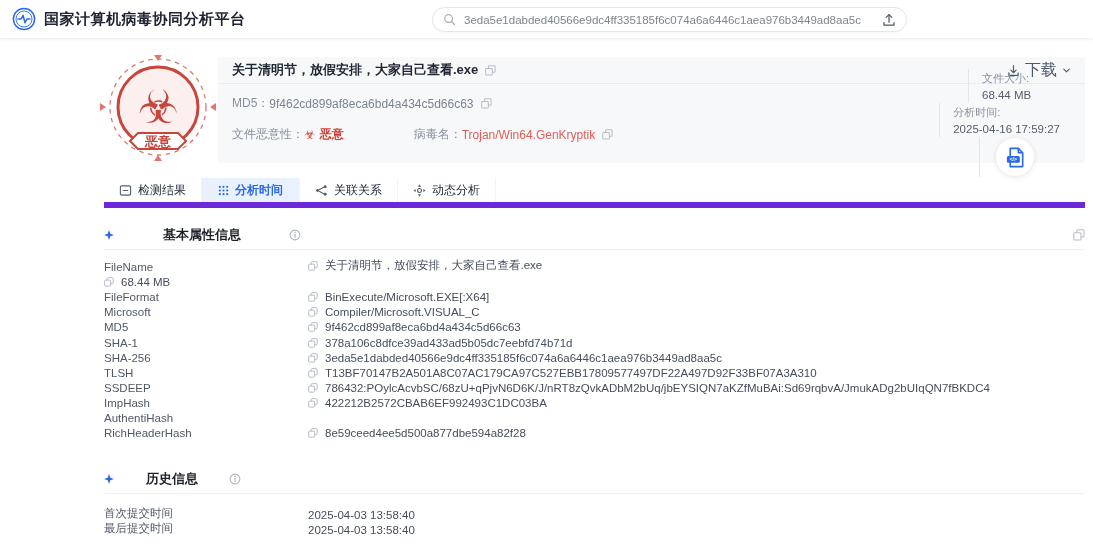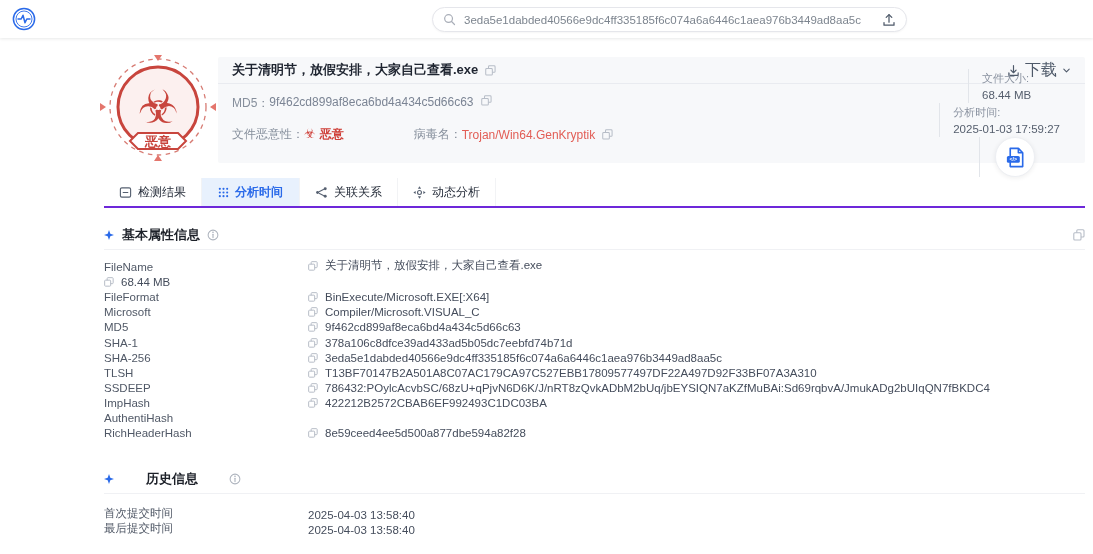--- a/index.html
+++ b/index.html
@@ -27,52 +27,52 @@
   .file-card { position:absolute; left:218px; top:57px; width:867px; height:106px;
                background:#f7f8fa; border-radius:2px; }
   .card-title-row { height:27px; display:flex; align-items:center; padding:0 14px;
                     border-bottom:1px solid #e9ebf0; }
   .filename { font-size:13px; font-weight:bold; color:#1e2430; }
   .copy-icon { display:inline-flex; align-items:center; margin-left:7px; cursor:pointer; }
   .copy-icon svg { display:block; }
   .download-btn { margin-left:auto; display:flex; align-items:center; gap:5px;
                   font-size:16px; color:#4e5969; cursor:pointer; background:none; border:none; font-family:inherit; }
   .card-body { position:relative; height:78px; padding:11px 14px 0 14px; }
-  .meta-line { display:flex; align-items:flex-start; font-size:12px; color:#868f9c; }
+  .meta-line { display:flex; align-items:center; font-size:12px; color:#868f9c; }
   .meta-line + .meta-line { margin-top:14px; }
   .meta-value { color:#7b8494; }
   .danger-strong { color:#cf3f38; font-weight:bold; }
   .danger-soft { color:#e25d55; }
   .bio-glyph { color:#cf3f38; font-size:13px; margin-right:4px; }
   .virus-group { margin-left:70px; display:flex; align-items:center; }
   .right-info { position:absolute; right:12px; top:50%; transform:translateY(-50%);
                 display:flex; align-items:center;flex-direction:column; }
   .stat { border-left:1px solid #e2e5ea; padding:2px 13px; }
   .stat-label { font-size:11px; color:#8a92a0; }
   .stat-value { font-size:11.5px; color:#555e6d; margin-top:3px; white-space:nowrap; }
   .report-wrap { border-left:1px solid #e2e5ea; padding-left:15px; margin-left:2px;
                  display:flex; align-items:center; }
   .report-btn { width:40px; height:40px; border-radius:50%; background:#fff;
                 border:1px solid #edeff3; box-shadow:0 1px 5px rgba(0,0,0,.07);
                 display:flex; align-items:center; justify-content:center; cursor:pointer; }
 
   
   .tabs { position:absolute; left:104px; top:178px; width:981px; height:30px;
-          display:flex; border-bottom:2px solid #6d28d9; }
+          display:flex; border-bottom:6px solid #6d28d9; }
   .tab { width:98px; display:flex; align-items:center; justify-content:center; gap:6px;
          font-size:12px; color:#272e3b; background:#fff; border-right:1px solid #f2f3f5;
          cursor:pointer; white-space:nowrap; }
   .tab .tab-icon { display:flex; color:#566070; }
   .tab.active { background:#e8f1fd; color:#2a6ae9; font-weight:bold; }
   .tab.active .tab-icon { color:#2a6ae9; }
 
   
   .section-header { position:absolute; left:104px; width:981px; height:30px;
                     display:flex; align-items:center; border-bottom:1px solid #f0f1f4; }
-  .section-header.basic { top:220px; }
+  .section-header.basic { top:220px;gap:41px; }
   .section-header.history { top:464px;gap:24px; }
   .section-marker { display:flex; margin-right:8px; }
   .section-title { font-size:13px; font-weight:bold; color:#1d2129; }
   .info-icon { display:flex; margin-left:7px; cursor:pointer; }
   .section-copy { margin-left:auto; }
 
   .kv-list { position:absolute; left:104px; width:981px; }
   .kv-list.basic { top:258px; }
   .kv-list.history { top:506px; }
   .kv-row { display:flex; align-items:flex-end; height:15.1px; font-size:11.5px; }
@@ -85,20 +85,21 @@
 <div class="page">
 
   <div class="header">
     <div class="logo-wrap">
       <svg width="24" height="24" viewBox="0 0 24 24">
         <circle cx="12" cy="12" r="10.6" fill="none" stroke="#2a6ae9" stroke-width="1.5"></circle>
         <circle cx="12" cy="12" r="8" fill="none" stroke="#2a6ae9" stroke-width="0.9"></circle>
         <polyline points="6,12 9.2,12 11,8.2 13,15.8 14.8,12 18,12" fill="none" stroke="#2a6ae9" stroke-width="1.5" stroke-linecap="round" stroke-linejoin="round"></polyline>
       </svg>
     </div>
+    <div class="header-title">国家计算机病毒协同分析平台</div>
 
     <div class="search-pill">
       <span class="icon-btn">
         <svg width="13" height="13" viewBox="0 0 14 14">
           <circle cx="6" cy="6" r="4.2" fill="none" stroke="#a9aeb8" stroke-width="1.3"></circle>
           <line x1="9.2" y1="9.2" x2="12.4" y2="12.4" stroke="#a9aeb8" stroke-width="1.3" stroke-linecap="round"></line>
         </svg>
       </span>
       <input type="text" value="3eda5e1dabded40566e9dc4ff335185f6c074a6a6446c1aea976b3449ad8aa5c" style="">
       <button class="icon-btn">
@@ -176,21 +177,21 @@
         </span>
       </div>
 
       <div class="right-info">
         <div class="stat">
           <div class="stat-label">文件大小:</div>
           <div class="stat-value">68.44 MB</div>
         </div>
         <div class="stat">
           <div class="stat-label">分析时间:</div>
-          <div class="stat-value">2025-01-03 17:59:27</div>
+          <div class="stat-value">2025-04-16 17:59:27</div>
         </div>
         <div class="report-wrap">
           <button class="report-btn">
             <svg width="23" height="23" viewBox="0 0 24 24">
               <path d="M6.5 2.5 h8.5 l4.5 4.5 v14.5 h-13 z" fill="#fff" stroke="#2a6ae9" stroke-width="1.7" stroke-linejoin="round"></path>
               <path d="M15 2.5 v4.5 h4.5" fill="none" stroke="#2a6ae9" stroke-width="1.7" stroke-linejoin="round"></path>
               <rect x="3" y="10.5" width="13.5" height="7" rx="1.6" fill="#2a6ae9"></rect>
               <text x="9.7" y="15.7" font-size="5.5" font-weight="bold" fill="#ffffff" text-anchor="middle">&lt;/&gt;</text>
             </svg>
           </button>

